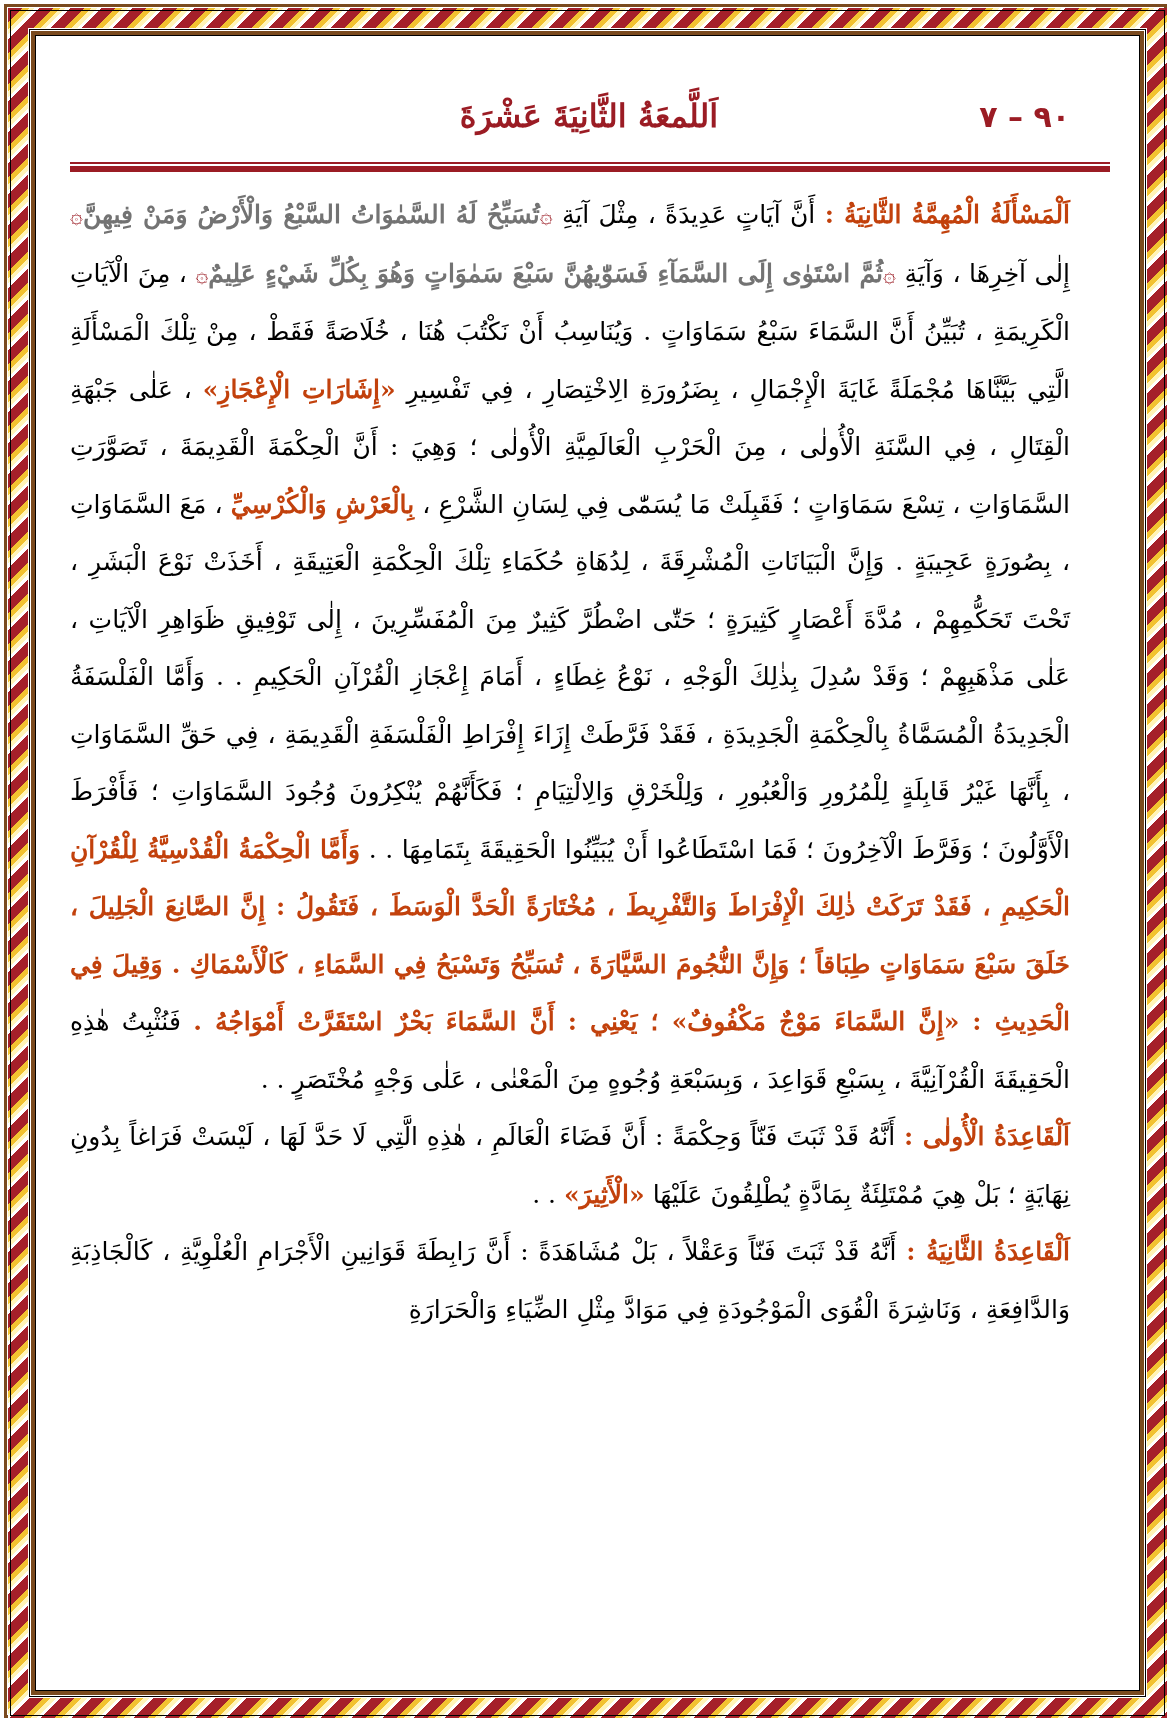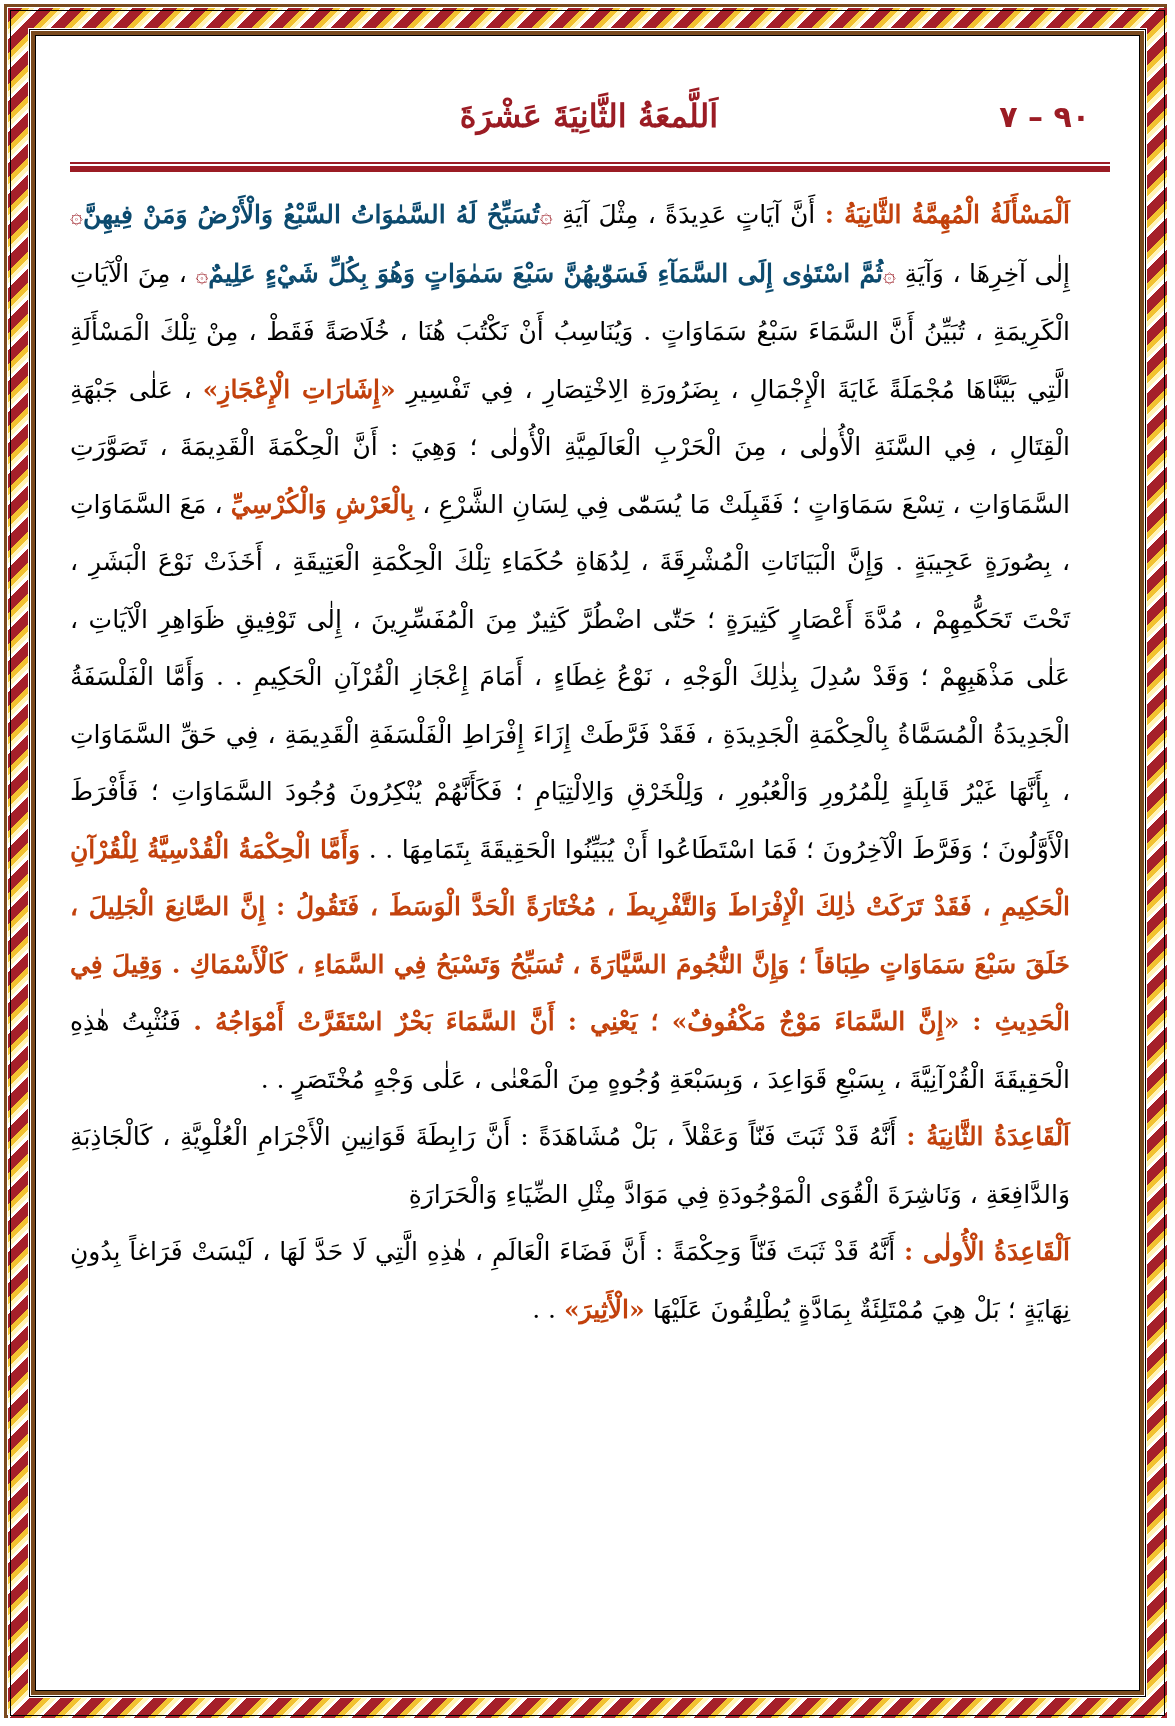--- a/index.html
+++ b/index.html
@@ -35,36 +35,36 @@
   .page {
     position:absolute; left:70px; top:80px; width:1040px;
     direction:rtl; font-family:"DejaVu Serif", serif; color:#000;
   }
   .header {
     height:72px; display:flex; align-items:center; justify-content:space-between;
     position:relative;
   }
   .page-num {
     color:#9b1c24; font-size:30px; font-weight:bold; font-family:"DejaVu Sans", sans-serif;
-    margin-right:20px; direction:ltr;
+    margin-right:40px; direction:ltr;
   }
   .running-title {
     position:absolute; left:0; right:2px; text-align:center; color:#9b1c24;
     font-size:32px; font-weight:bold; pointer-events:none;
   }
   .divider { margin-top:10px; }
   .divider .thin { height:2px; background:#9b1c24; }
   .divider .thick { height:6px; background:#9b1c24; margin-top:2px; }
   .body-text {
     margin-top:14px; font-size:25px; line-height:57.5px; text-align:justify;
     text-align-last:right;
   }
   .body-text p { margin:0; }
   .red { color:#c2410c; font-weight:bold; }
-  .blue { color:#0c4a6e; font-weight:bold; }
+  .blue { color:#737373; font-weight:bold; }
   .orn { color:#9b1c24; font-size:22px; }
   .indent { padding-right:40px; }
 </style>
 </head>
 <body>
 
 <div class="frame-outer"></div>
 <div class="braid"></div>
 <div class="braid-line-outer"></div>
 <div class="frame-inner"></div>
@@ -88,23 +88,23 @@
       <span class="orn">۞</span><span class="blue">ثُمَّ اسْتَوٰى إِلَى السَّمَآءِ فَسَوّٰيهُنَّ سَبْعَ سَمٰوَاتٍ وَهُوَ بِكُلِّ شَيْءٍ عَلِيمٌ</span><span class="orn">۞</span>
       <span>، مِنَ الْآيَاتِ الْكَرِيمَةِ ، تُبَيِّنُ أَنَّ السَّمَاءَ سَبْعُ سَمَاوَاتٍ . وَيُنَاسِبُ أَنْ نَكْتُبَ هُنَا ، خُلَاصَةً فَقَطْ ، مِنْ تِلْكَ الْمَسْأَلَةِ الَّتِي بَيَّنَّاهَا مُجْمَلَةً غَايَةَ الْإِجْمَالِ ، بِضَرُورَةِ الِاخْتِصَارِ ، فِي تَفْسِيرِ</span>
       <span class="red">«إِشَارَاتِ الْإِعْجَازِ»</span>
       <span>، عَلٰى جَبْهَةِ الْقِتَالِ ، فِي السَّنَةِ الْأُولٰى ، مِنَ الْحَرْبِ الْعَالَمِيَّةِ الْأُولٰى ؛ وَهِيَ : أَنَّ الْحِكْمَةَ الْقَدِيمَةَ ، تَصَوَّرَتِ السَّمَاوَاتِ ، تِسْعَ سَمَاوَاتٍ ؛ فَقَبِلَتْ مَا يُسَمّٰى فِي لِسَانِ الشَّرْعِ ،</span>
       <span class="red">بِالْعَرْشِ وَالْكُرْسِيِّ</span>
       <span>، مَعَ السَّمَاوَاتِ ، بِصُورَةٍ عَجِيبَةٍ . وَإِنَّ الْبَيَانَاتِ الْمُشْرِقَةَ ، لِدُهَاةِ حُكَمَاءِ تِلْكَ الْحِكْمَةِ الْعَتِيقَةِ ، أَخَذَتْ نَوْعَ الْبَشَرِ ، تَحْتَ تَحَكُّمِهِمْ ، مُدَّةَ أَعْصَارٍ كَثِيرَةٍ ؛ حَتّٰى اضْطُرَّ كَثِيرٌ مِنَ الْمُفَسِّرِينَ ، إِلٰى تَوْفِيقِ ظَوَاهِرِ الْآيَاتِ ، عَلٰى مَذْهَبِهِمْ ؛ وَقَدْ سُدِلَ بِذٰلِكَ الْوَجْهِ ، نَوْعُ غِطَاءٍ ، أَمَامَ إِعْجَازِ الْقُرْآنِ الْحَكِيمِ . . وَأَمَّا الْفَلْسَفَةُ الْجَدِيدَةُ الْمُسَمَّاةُ بِالْحِكْمَةِ الْجَدِيدَةِ ، فَقَدْ فَرَّطَتْ إِزَاءَ إِفْرَاطِ الْفَلْسَفَةِ الْقَدِيمَةِ ، فِي حَقِّ السَّمَاوَاتِ ، بِأَنَّهَا غَيْرُ قَابِلَةٍ لِلْمُرُورِ وَالْعُبُورِ ، وَلِلْخَرْقِ وَالِالْتِيَامِ ؛ فَكَأَنَّهُمْ يُنْكِرُونَ وُجُودَ السَّمَاوَاتِ ؛ فَأَفْرَطَ الْأَوَّلُونَ ؛ وَفَرَّطَ الْآخِرُونَ ؛ فَمَا اسْتَطَاعُوا أَنْ يُبَيِّنُوا الْحَقِيقَةَ بِتَمَامِهَا . .</span>
       <span class="red">وَأَمَّا الْحِكْمَةُ الْقُدْسِيَّةُ لِلْقُرْآنِ الْحَكِيمِ ، فَقَدْ تَرَكَتْ ذٰلِكَ الْإِفْرَاطَ وَالتَّفْرِيطَ ، مُخْتَارَةً الْحَدَّ الْوَسَطَ ، فَتَقُولُ : إِنَّ الصَّانِعَ الْجَلِيلَ ، خَلَقَ سَبْعَ سَمَاوَاتٍ طِبَاقاً ؛ وَإِنَّ النُّجُومَ السَّيَّارَةَ ، تُسَبِّحُ وَتَسْبَحُ فِي السَّمَاءِ ، كَالْأَسْمَاكِ . وَقِيلَ فِي الْحَدِيثِ : «إِنَّ السَّمَاءَ مَوْجٌ مَكْفُوفٌ» ؛ يَعْنِي : أَنَّ السَّمَاءَ بَحْرٌ اسْتَقَرَّتْ أَمْوَاجُهُ .</span>
       <span>فَنُثْبِتُ هٰذِهِ الْحَقِيقَةَ الْقُرْآنِيَّةَ ، بِسَبْعِ قَوَاعِدَ ، وَبِسَبْعَةِ وُجُوهٍ مِنَ الْمَعْنٰى ، عَلٰى وَجْهٍ مُخْتَصَرٍ . .</span>
     </p>
     <p class="indent">
-      <span class="red">اَلْقَاعِدَةُ الثَّانِيَةُ :</span>
-      <span>أَنَّهُ قَدْ ثَبَتَ فَنّاً وَعَقْلاً ، بَلْ مُشَاهَدَةً : أَنَّ رَابِطَةَ قَوَانِينِ الْأَجْرَامِ الْعُلْوِيَّةِ ، كَالْجَاذِبَةِ وَالدَّافِعَةِ ، وَنَاشِرَةَ الْقُوَى الْمَوْجُودَةِ فِي مَوَادَّ مِثْلِ الضِّيَاءِ وَالْحَرَارَةِ</span>
-    </p>
-    <p class="indent">
       <span class="red">اَلْقَاعِدَةُ الْأُولٰى :</span>
       <span>أَنَّهُ قَدْ ثَبَتَ فَنّاً وَحِكْمَةً : أَنَّ فَضَاءَ الْعَالَمِ ، هٰذِهِ الَّتِي لَا حَدَّ لَهَا ، لَيْسَتْ فَرَاغاً بِدُونِ نِهَايَةٍ ؛ بَلْ هِيَ مُمْتَلِئَةٌ بِمَادَّةٍ يُطْلِقُونَ عَلَيْهَا</span>
       <span class="red">«الْأَثِيرَ»</span>
       <span>. .</span>
     </p>
+    <p class="indent">
+      <span class="red">اَلْقَاعِدَةُ الثَّانِيَةُ :</span>
+      <span>أَنَّهُ قَدْ ثَبَتَ فَنّاً وَعَقْلاً ، بَلْ مُشَاهَدَةً : أَنَّ رَابِطَةَ قَوَانِينِ الْأَجْرَامِ الْعُلْوِيَّةِ ، كَالْجَاذِبَةِ وَالدَّافِعَةِ ، وَنَاشِرَةَ الْقُوَى الْمَوْجُودَةِ فِي مَوَادَّ مِثْلِ الضِّيَاءِ وَالْحَرَارَةِ</span>
+    </p>
   </div>
 </div>
 
 </body></html>

